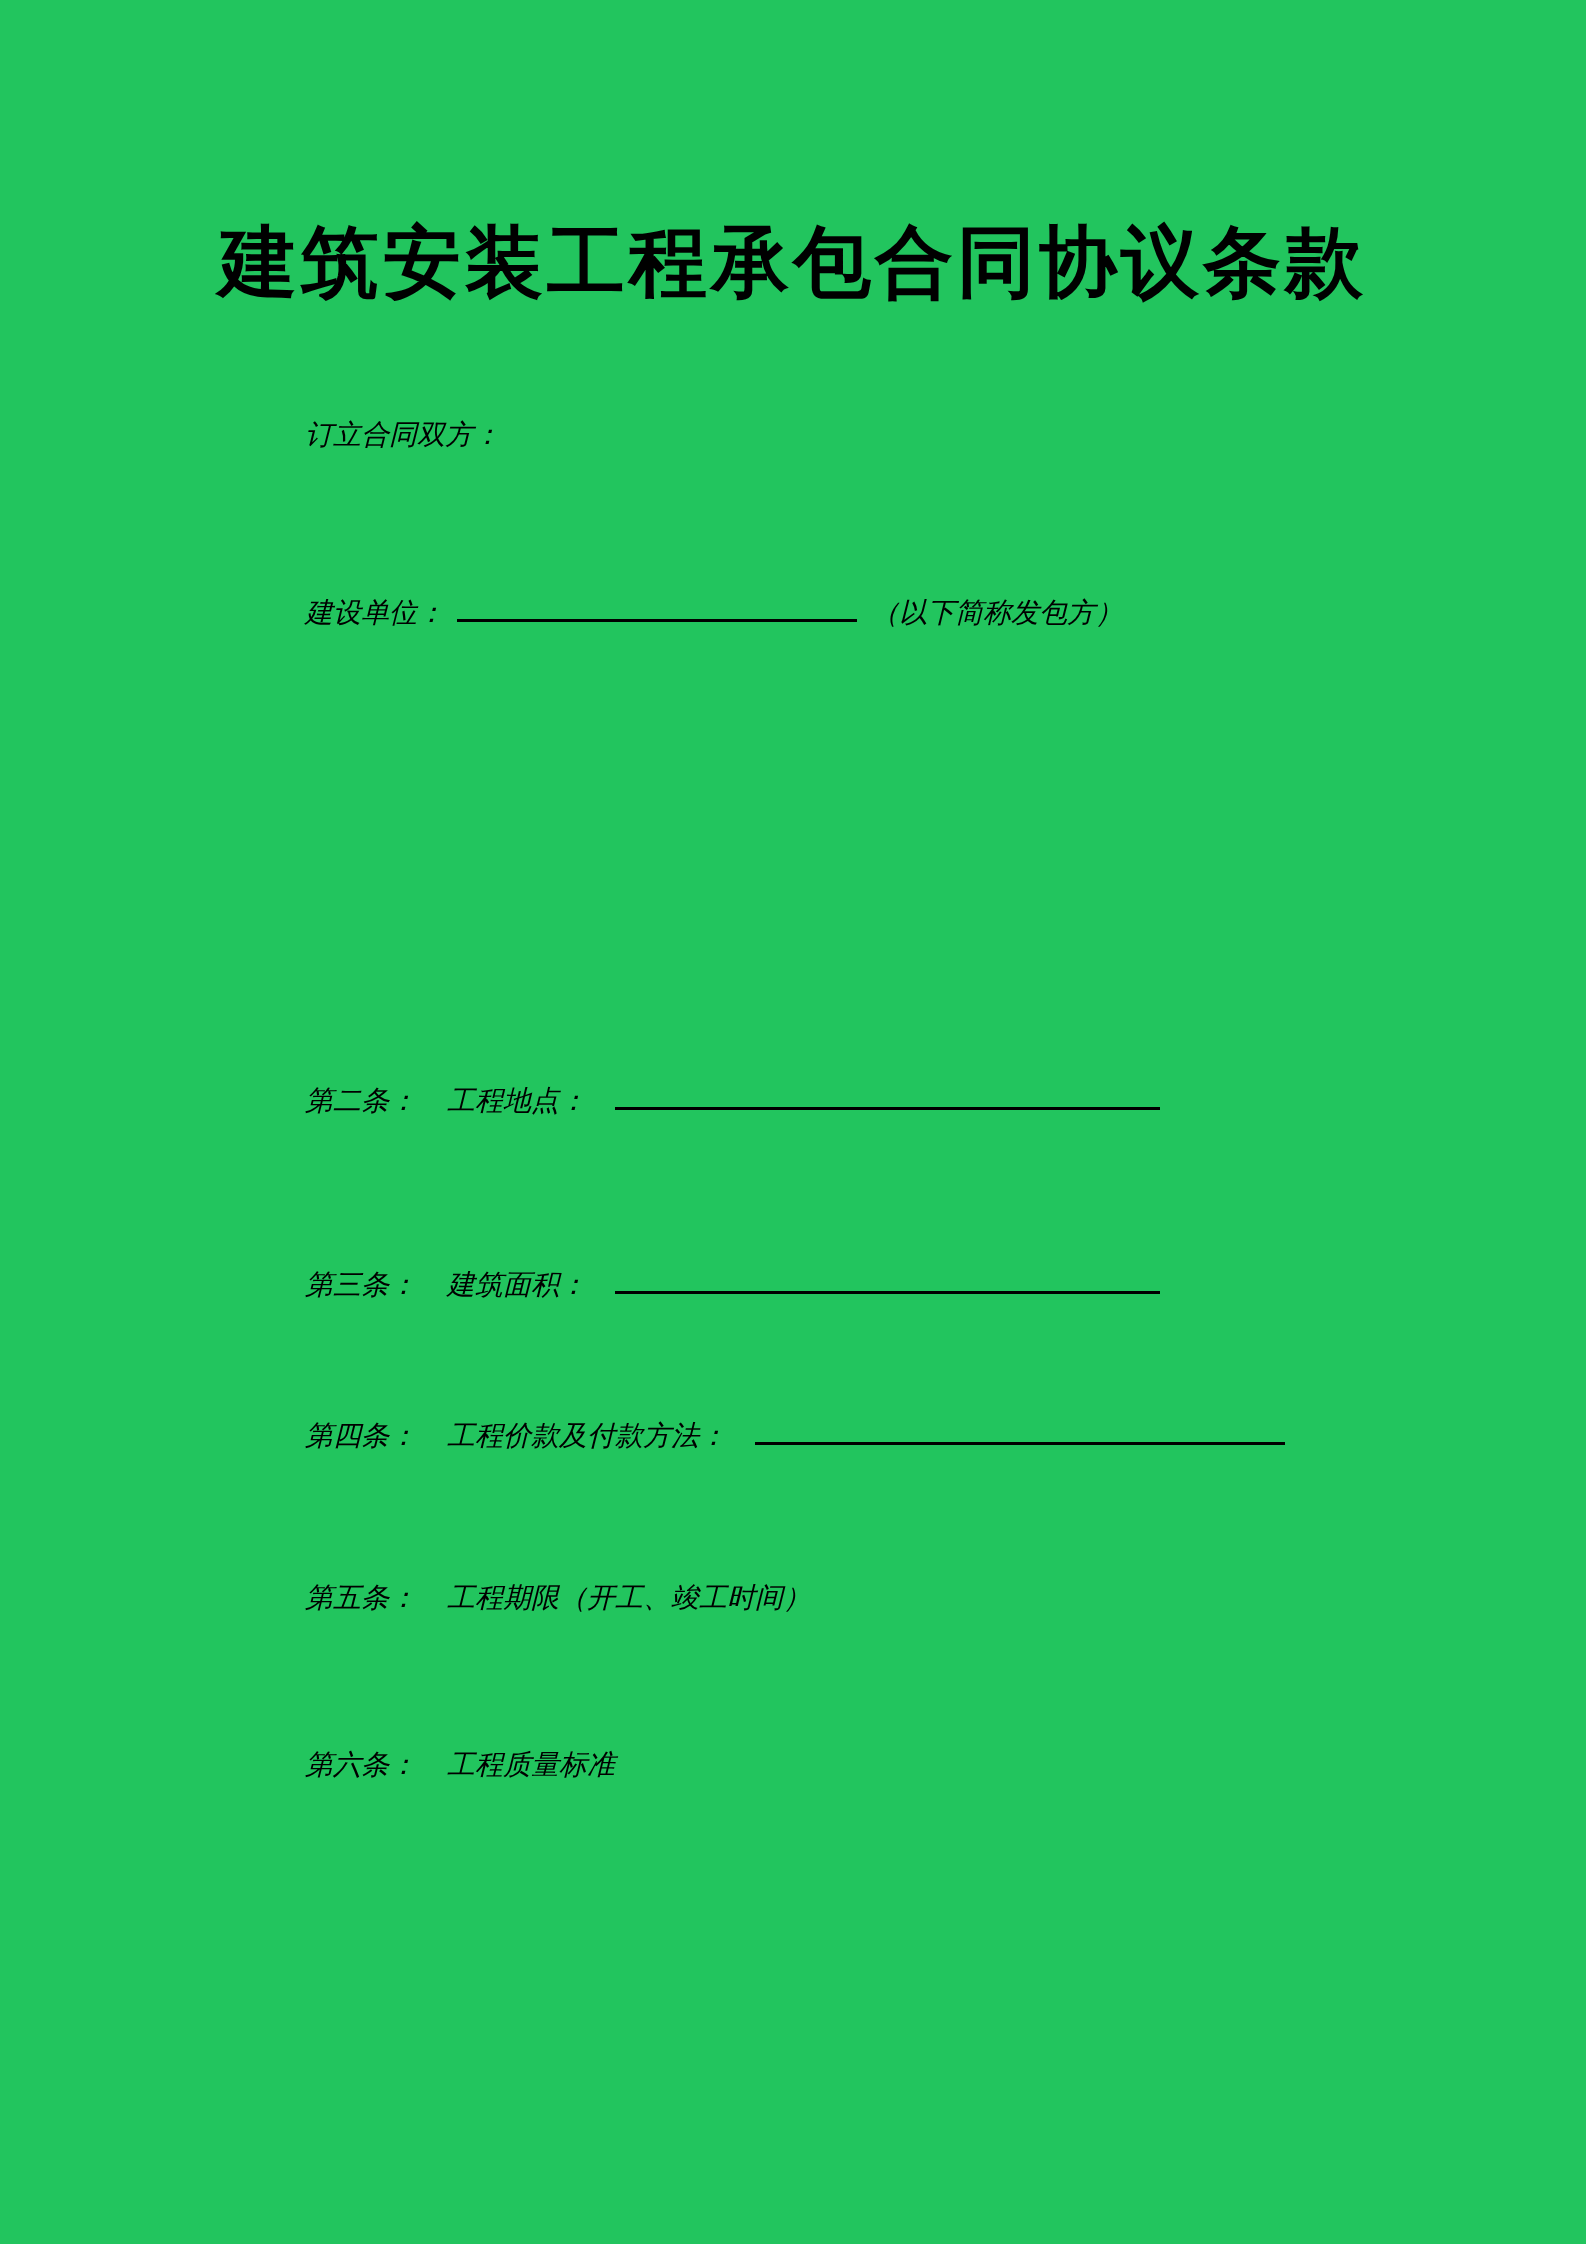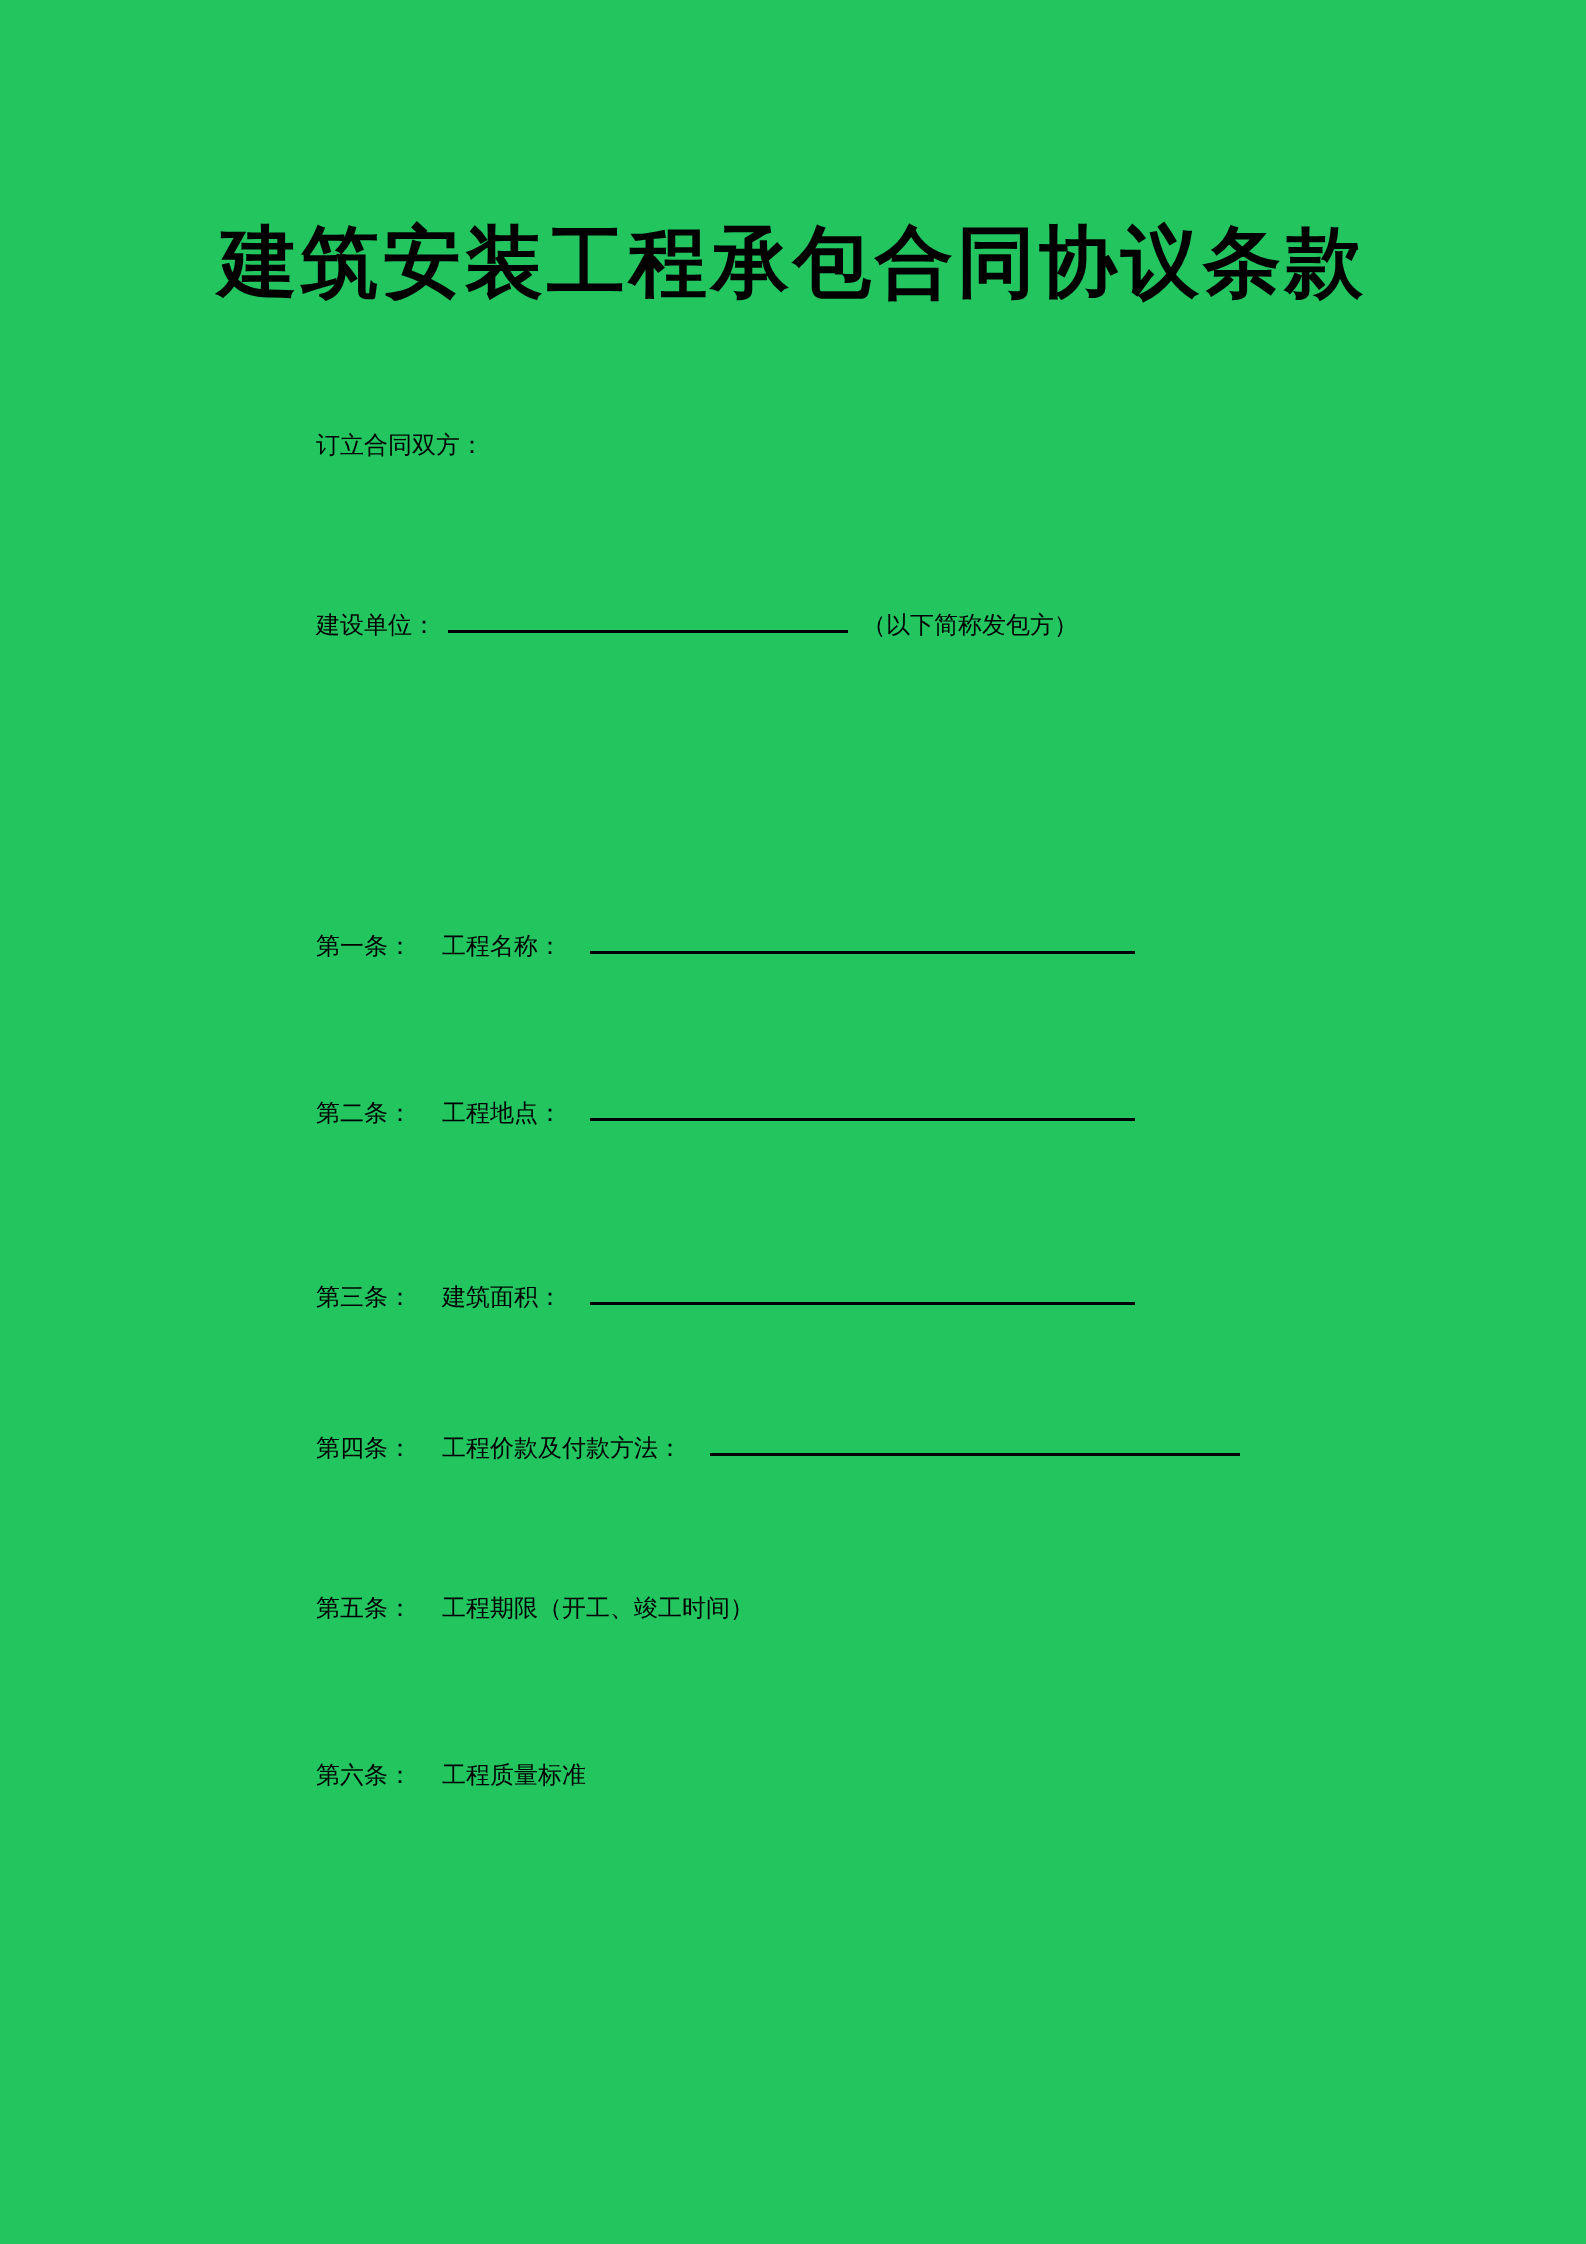--- a/index.html
+++ b/index.html
@@ -25,24 +25,25 @@
     text-align: center;
     font-size: 78px;
     font-weight: bold;
     letter-spacing: 4px;
     line-height: 1.15;
     white-space: nowrap;
   }
   .line {
     position: absolute;
     left: 300px;
-    margin: 16px;
-    font-size: 24px;
+    margin: 5px;
+    font-size: 28px;
     line-height: 43px;
     white-space: nowrap;
+    font-style: italic;
   }
   .blank {
     display: inline-block;
     border-bottom: 3px solid #000000;
     height: 34px;
     vertical-align: baseline;
   }
   .blank-party {
     width: 400px;
     margin-left: 12px;
@@ -79,23 +80,20 @@
   <h1 class="title">建筑安装工程承包合同协议条款</h1>
 
   <p class="line pos-intro">订立合同双方：</p>
 
   <div class="line pos-party1">
     <span>建设单位：</span><span class="blank blank-party"></span><span>（以下简称发包方）</span>
   </div>
 
 
 
-  <div class="line pos-c1">
-    <span class="clause-no">第一条：</span><span>工程名称：</span><span class="blank blank-clause"></span>
-  </div>
 
   <div class="line pos-c2">
     <span class="clause-no">第二条：</span><span>工程地点：</span><span class="blank blank-clause"></span>
   </div>
 
   <div class="line pos-c3">
     <span class="clause-no">第三条：</span><span>建筑面积：</span><span class="blank blank-clause"></span>
   </div>
 
   <div class="line pos-c5">

